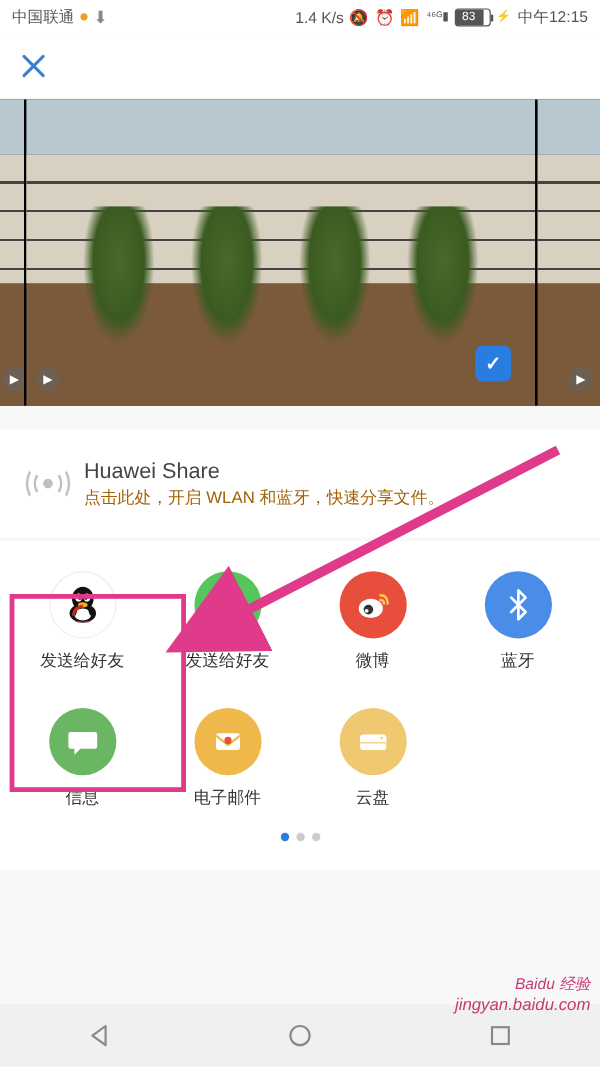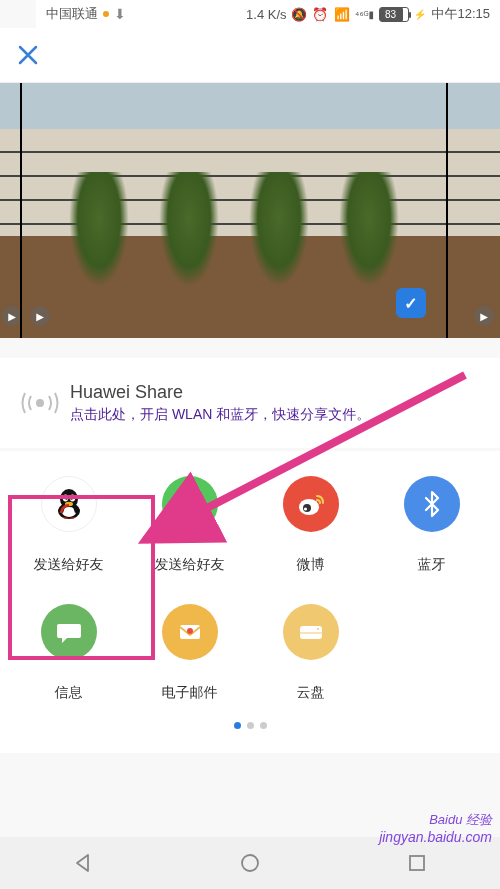--- a/index.html
+++ b/index.html
@@ -14,21 +14,20 @@
     
     .status-bar {
       height: 28px;
       display: flex;
       align-items: center;
       justify-content: space-between;
       padding: 0 10px;
       font-size: 13px;
       color: #555;
       background: #fff;
-      margin-left: 36px;
     }
     .status-left, .status-right { display: flex; align-items: center; gap: 5px; }
     .status-dot { width: 6px; height: 6px; border-radius: 50%; background: #f0a020; display:inline-block; }
     .status-arrow { font-size: 14px; color: #888; }
     .battery-box { border: 1.5px solid #555; border-radius: 3px; width: 30px; height: 15px; position: relative; display:flex; align-items:center;}
     .battery-box::after { content:''; position:absolute; right:-3px; top:4px; width:2px; height:6px; background:#555; border-radius:1px;}
     .battery-fill { height: 100%; background: #555; width: 83%; border-radius:1px;}
     .battery-text { font-size:10px; position:absolute; left:5px; color:#fff;}
     
     .header {
@@ -115,34 +114,34 @@
       padding: 20px 15px;
       display:flex;
       gap:5px;
       align-items:center;
     }
     .radar-icon {
       width:50px; height:50px; display:flex; align-items:center; justify-content:center;
     }
     .banner-text { flex:1; }
     .banner-title { font-size:18px; color:#444; margin-bottom:3px;}
-    .banner-sub { font-size:14px; color:#4c1d95; }
+    .banner-sub { font-size:14px; color:#a16207; }
     
     .share-section { background:#fff; margin-top:3px; padding:15px 0 10px;}
     .share-grid {
       display:grid;
       grid-template-columns: repeat(4, 1fr);
       gap: 30px 0;
       padding: 10px 8px;
     }
     .share-item {
       display:flex;
       flex-direction:column;
       align-items:center;
-      gap:24px;
+      gap:10px;
     }
     .share-icon-circle {
       width:56px; height:56px; border-radius:50%;
       display:flex; align-items:center; justify-content:center;
       font-size:28px; color:#fff;
     }
     .share-label { font-size:14px; color:#333; }
     .highlight-box {
       position:absolute;
       border:4px solid #e03a8a;
@@ -166,21 +165,21 @@
       height:52px;
       background:#f0f0f0;
       display:flex;
       justify-content:space-around;
       align-items:center;
     }
     .nav-btn { width:60px; display:flex; justify-content:center; }
     
     .watermark {
       position:absolute; bottom:44px; right:8px;
-      color:#6d28d9; font-size:13px; font-style:italic;
+      color:#be185d; font-size:13px; font-style:italic;
       text-align:right; opacity:0.85; pointer-events:none;
     }
     .watermark small { font-size:14px; display:block;}
   </style>
 </head>
 <body>
 
 <div class="status-bar">
   <div class="status-left">
     <span>中国联通</span>

